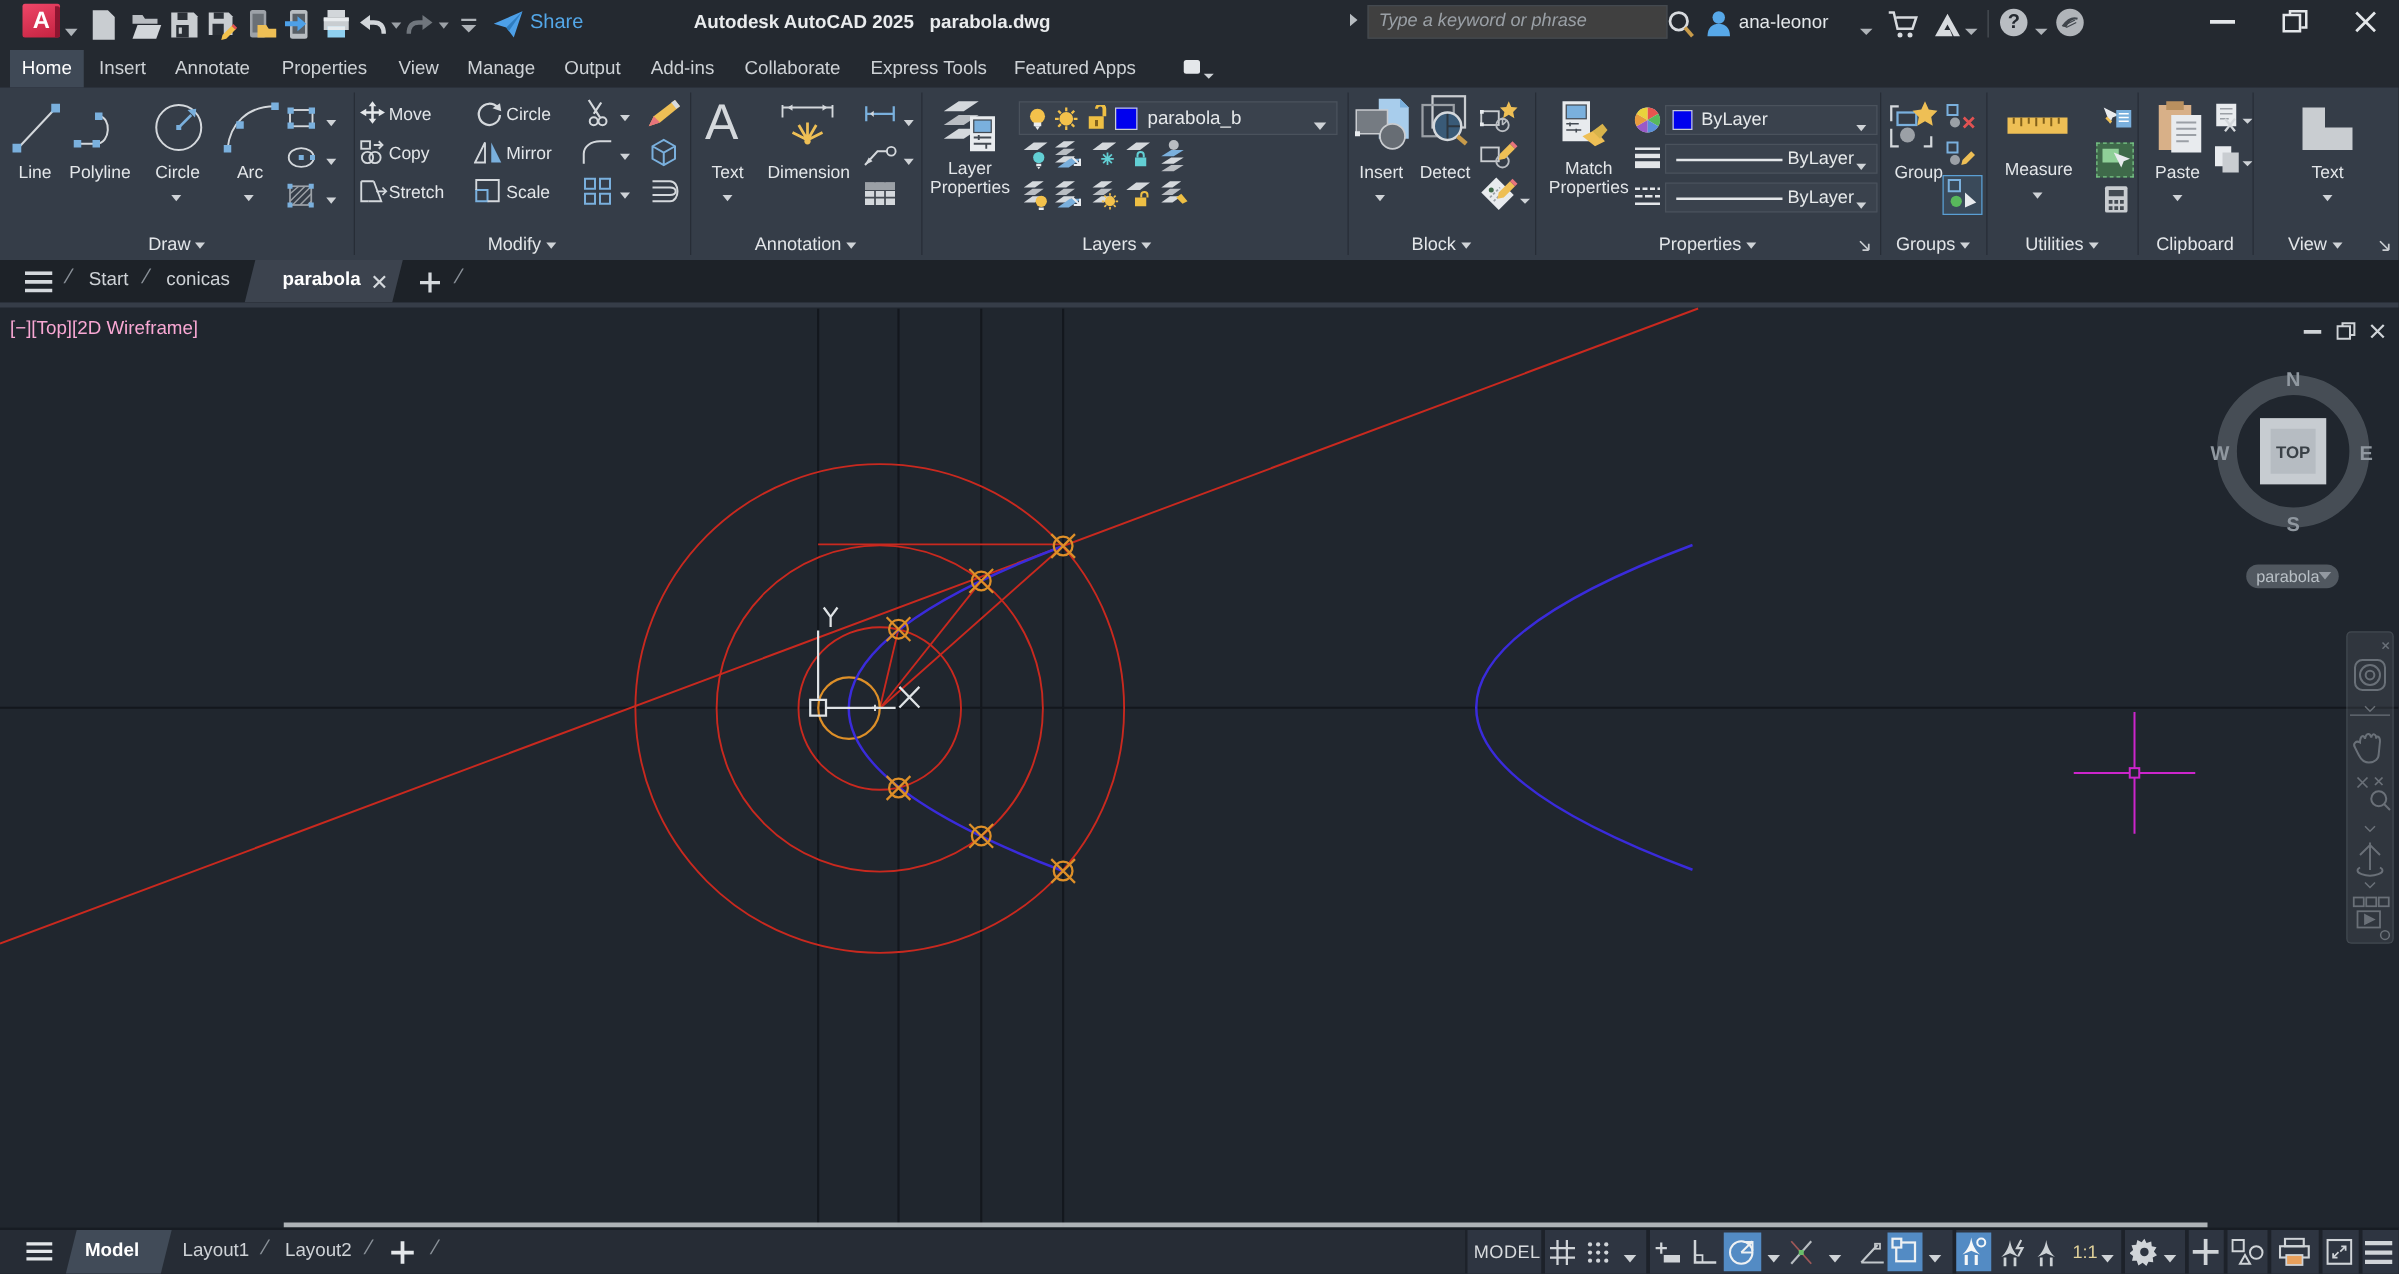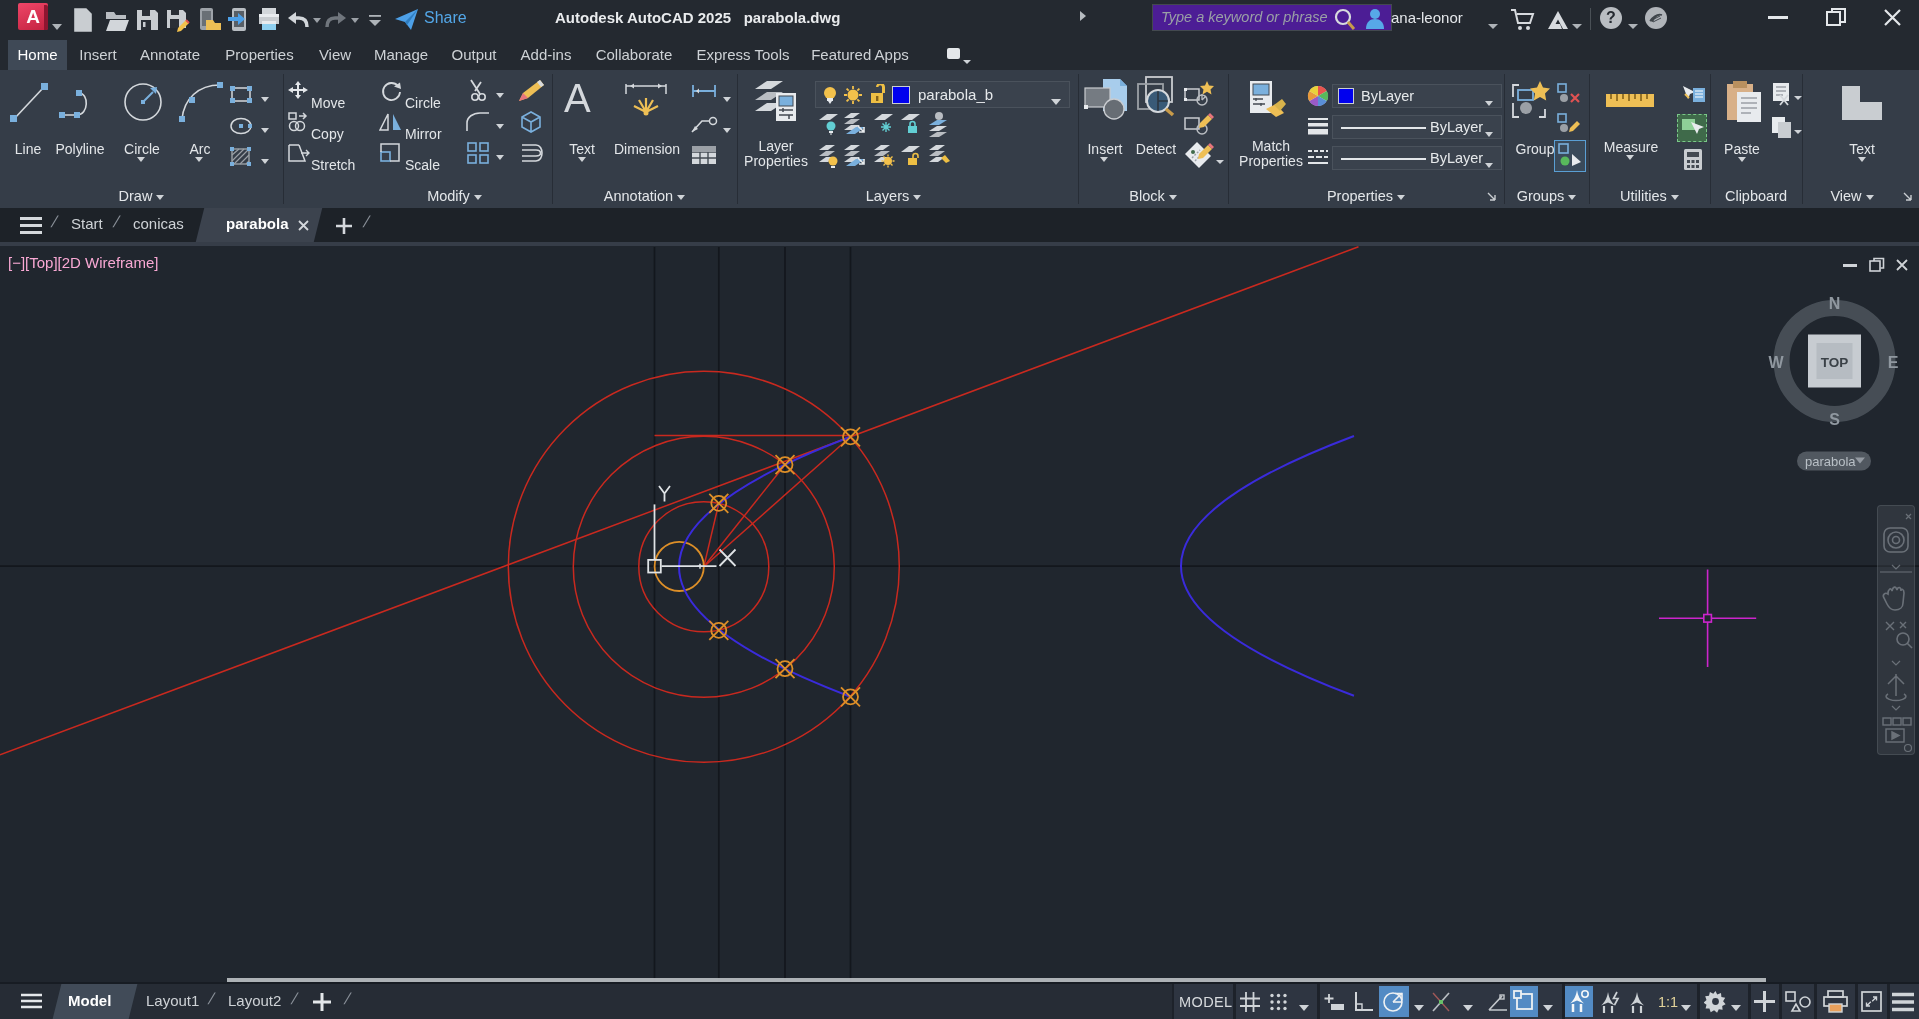--- a/index.html
+++ b/index.html
@@ -7,21 +7,21 @@
     font-family:"Liberation Sans", sans-serif; }
   .abs { position:absolute; }
   #page { position:relative; width:1919px; height:1019px; }
   
   #titlebar { position:absolute; left:0; top:0; width:1919px; height:40px; background:#242930; }
   #menurow { position:absolute; left:0; top:40px; width:1919px; height:30px; background:#242930; }
   .menutab { position:absolute; top:0; height:30px; line-height:30px; color:#ced2d6; font-size:15px; text-align:center; }
   #ribbon { position:absolute; left:0; top:70px; width:1919px; height:138px; background:#353d48; }
   .psep { position:absolute; top:4px; width:1px; height:130px; background:#272d36; }
   .plabel { position:absolute; top:118px; width:100%; text-align:center; font-size:14.5px; color:#e3e6e9; }
-  .ricon-label { position:absolute; font-size:14px; color:#e3e6e9; text-align:center;margin-top:12px; }
+  .ricon-label { position:absolute; font-size:14px; color:#e3e6e9; text-align:center; }
   #tabbar { position:absolute; left:0; top:208px; width:1919px; height:34px; background:#1d2228; }
   #canvasarea { position:absolute; left:0; top:242px; width:1919px; height:740px; background:#20262e; }
   #topstrip { position:absolute; left:0; top:0; width:1919px; height:4px; background:#363d48; }
   #cmdbar { position:absolute; left:156px; top:946px; width:1612px; height:36px;margin-top:32px; }
   #statusbar { position:absolute; left:0; top:982px; width:1919px; height:37px; background:#262c35; border-top:2px solid #171c23; }
   .dd { display:inline-block; width:0; height:0; border-left:5px solid transparent; border-right:5px solid transparent; border-top:6px solid #cfd3d7; vertical-align:middle; }
 </style>
 </head>
 <body>
 <div id="page">
@@ -96,21 +96,21 @@
 
     <svg class="abs" style="left:394px;top:8px;" width="26" height="24" viewBox="0 0 26 24">
       <path d="M1,11 L24,1 L17,22 L11,14 Z" fill="#4da0e8"></path>
       <path d="M11,14 L24,1 L13,17 Z" fill="#2f7dc0"></path>
     </svg>
     <div class="abs" style="left:424px;top:9px;font-size:16px;color:#53a7e8;">Share</div>
 
     <div class="abs" style="left:555px;top:9px;width:440px;font-size:15px;color:#e9ebed;font-weight:bold;">Autodesk AutoCAD 2025 &nbsp;&nbsp;parabola.dwg</div>
 
     <div class="abs" style="left:1080px;top:11px;width:0;height:0;border-top:5px solid transparent;border-bottom:5px solid transparent;border-left:6px solid #b7bcc1;"></div>
-    <div class="abs" style="left:1152px;top:4px;width:240px;height:27px;background:#4c1d95;border:1px solid #43494f;">
+    <div class="abs" style="left:1094px;top:4px;width:240px;height:27px;background:#404040;border:1px solid #43494f;">
       <span style="position:absolute;left:8px;top:4px;font-size:14.5px;font-style:italic;color:#9aa0a6;">Type a keyword or phrase</span>
     </div>
     <svg class="abs" style="left:1333px;top:7px;" width="24" height="25" viewBox="0 0 24 25">
       <circle cx="10" cy="10" r="7" fill="none" stroke="#d7dade" stroke-width="2.2"></circle>
       <path d="M15,15 L21,22" stroke="#c89b4a" stroke-width="3"></path>
     </svg>
     <svg class="abs" style="left:1364px;top:7px;" width="22" height="24" viewBox="0 0 22 24">
       <circle cx="11" cy="7" r="5" fill="#57a8e8"></circle>
       <path d="M2,22 c0,-7 4,-10 9,-10 c5,0 9,3 9,10 z" fill="#57a8e8"></path>
     </svg>
@@ -281,21 +281,21 @@
         <rect x="3" y="3" width="8" height="8" stroke="#7ab0dd" stroke-width="1.6" fill="none"></rect>
         <rect x="15" y="3" width="8" height="8" stroke="#7ab0dd" stroke-width="1.6" fill="none"></rect>
         <rect x="3" y="15" width="8" height="8" stroke="#7ab0dd" stroke-width="1.6" fill="none"></rect>
         <rect x="15" y="15" width="8" height="8" stroke="#7ab0dd" stroke-width="1.6" fill="none"></rect>
       </svg>
       <div class="abs" style="left:213px;top:78px;"><span class="dd" style="border-top-width:5px;border-left-width:4.5px;border-right-width:4.5px;"></span></div>
       <svg class="abs" style="left:235px;top:70px;" width="28" height="26" viewBox="0 0 28 26">
         <path d="M4,10 H18 C24,10 24,16 18,16 H4" stroke="#d4d8dc" stroke-width="1.6" fill="none"></path>
         <path d="M4,5 H18 C26,5 26,21 18,21 H4" stroke="#d4d8dc" stroke-width="1.6" fill="none"></path>
       </svg>
-      <div class="plabel" style="left:0;width:269px;margin-left:37px;">Modify <span class="dd" style="border-top-width:5px;border-left-width:4.5px;border-right-width:4.5px;"></span></div>
+      <div class="plabel" style="left:0;width:269px;">Modify <span class="dd" style="border-top-width:5px;border-left-width:4.5px;border-right-width:4.5px;"></span></div>
     </div>
     <div class="psep" style="left:552px;"></div>
 
     <div class="abs" style="left:552px;top:0;width:185px;height:138px;">
       <div class="abs" style="left:12px;top:6px;font-size:40px;color:#d4d8dc;font-weight:normal;">A</div>
       <div class="ricon-label" style="left:2px;top:59px;width:56px;">Text</div>
       <div class="abs" style="left:26px;top:80px;"><span class="dd" style="border-top-width:5px;border-left-width:4.5px;border-right-width:4.5px;"></span></div>
       <svg class="abs" style="left:72px;top:10px;" width="44" height="40" viewBox="0 0 44 40">
         <path d="M2,4 V14 M42,4 V14 M2,6 H42" stroke="#d4d8dc" stroke-width="1.5" fill="none"></path>
         <path d="M6,6 l4,-2.5 v5 z M38,6 l-4,-2.5 v5 z" fill="#d4d8dc"></path>

